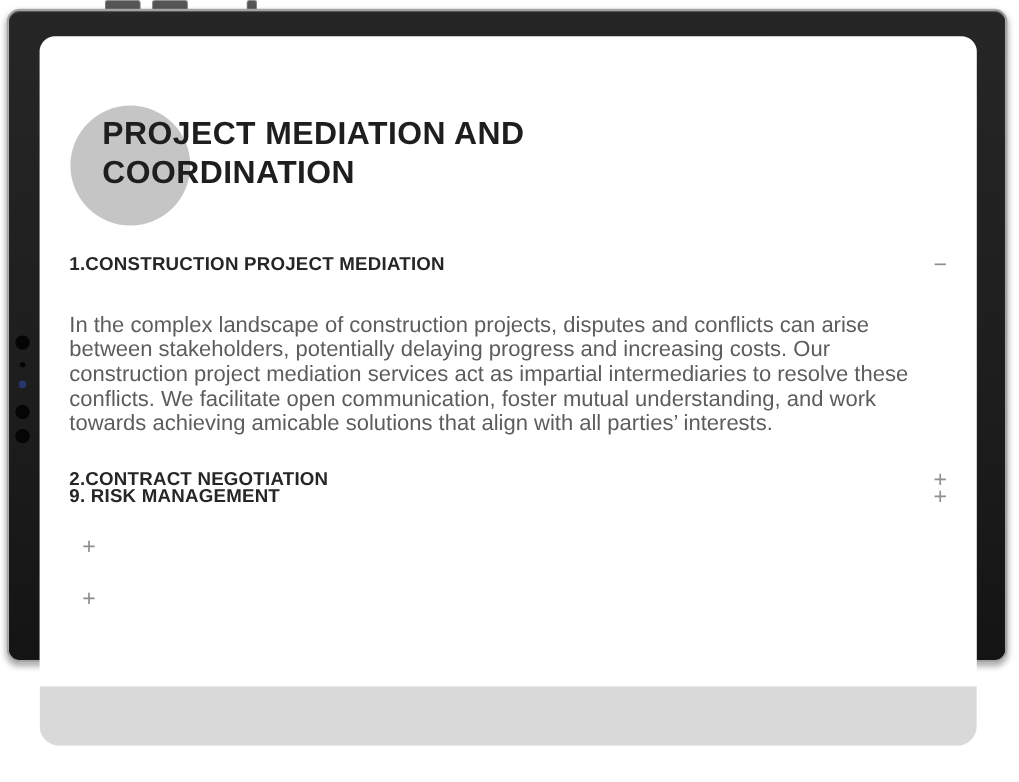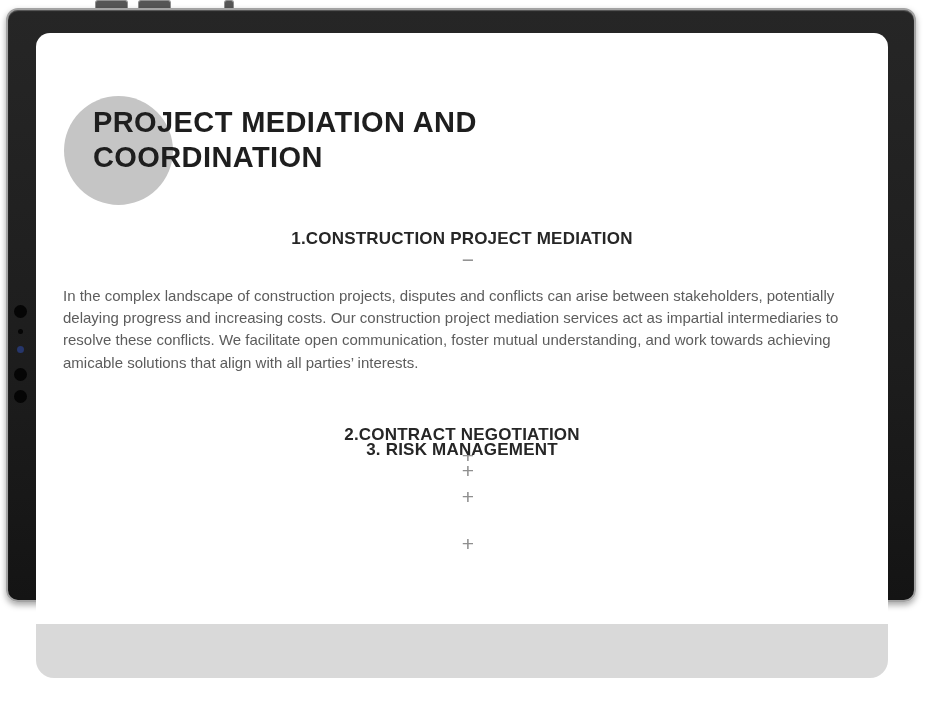--- a/index.html
+++ b/index.html
@@ -34,29 +34,29 @@
 
   .decor-circle { position:absolute; left:28px; top:63px; width:109px; height:109px;
                   border-radius:50%; background:#c5c5c5; }
 
   .page-title { position:absolute; left:57px; top:72px; width:475px;
                 font-size:29px; line-height:35px; font-weight:700;
                 letter-spacing:.4px; color:#1e1e1e; }
 
   .acc-row { position:absolute; left:27px; width:798px; height:22px;
              display:flex; justify-content:space-between; align-items:center;
-             cursor:pointer;flex-direction:column; }
+             cursor:pointer; }
   .acc-label { font-size:17px; font-weight:700; letter-spacing:.2px; color:#262626; }
   .acc-icon  { font-size:21px; font-weight:400; color:#8f8f8f; line-height:1;
                width:24px; text-align:right; }
   .r1 { top:196px; } .r2 { top:361px;margin-top:31px; } .r3 { top:407px; }
   .r4 { top:453px; } .r5 { top:500px; }
 
   .acc-body { position:absolute; left:27px; top:252px; width:782px;
-              font-size:15px; line-height:22.2px; color:#5c5c5c; }
+              font-size:20px; line-height:22.2px; color:#5c5c5c; }
 
   .bottom-bar { position:absolute; left:0; bottom:0; width:852px; height:54px;
                 background:#d9d9d9; }
 </style>
 </head>
 <body>
 
 <div class="stage">
 
   <div class="top-btn b1"></div>
@@ -83,21 +83,21 @@
       </div>
 
       <p class="acc-body">In the complex landscape of construction projects, disputes and conflicts can arise between stakeholders, potentially delaying progress and increasing costs. Our construction project mediation services act as impartial intermediaries to resolve these conflicts. We facilitate open communication, foster mutual understanding, and work towards achieving amicable solutions that align with all parties’ interests.</p>
 
       <div class="acc-row r2">
         <span class="acc-label">2.CONTRACT NEGOTIATION</span>
         <span class="acc-icon">+</span>
       </div>
 
       <div class="acc-row r3">
-        <span class="acc-label">3. RISK MANAGEMENT</span>
+        <span class="acc-label">9. RISK MANAGEMENT</span>
         <span class="acc-icon">+</span>
       </div>
 
       <div class="acc-row r4">
         <span class="acc-icon">+</span>
       </div>
 
       <div class="acc-row r5">
         <span class="acc-icon">+</span>
       </div>

